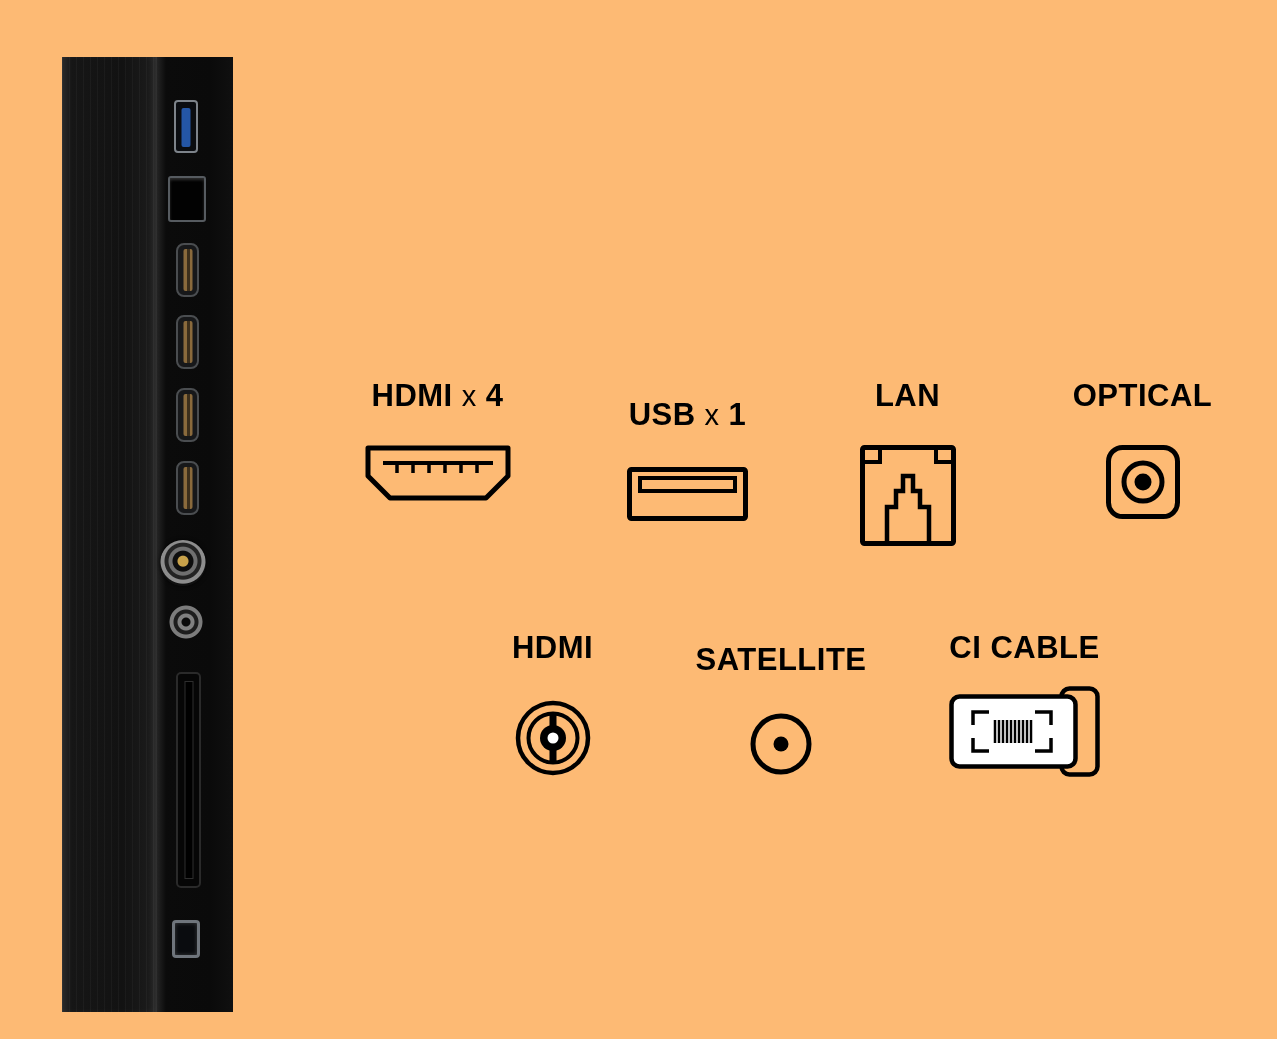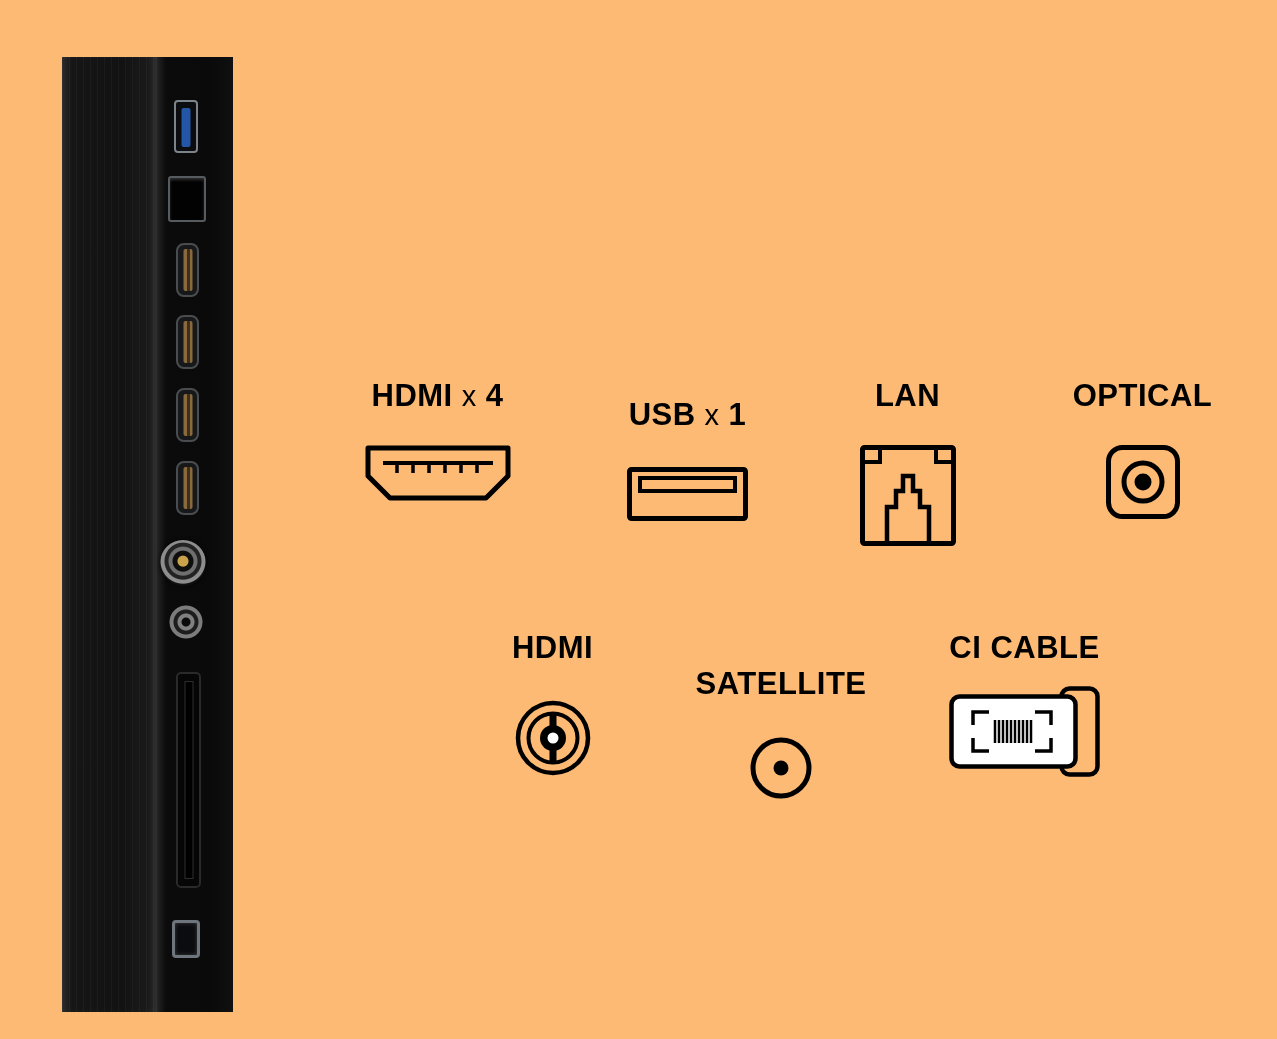--- a/index.html
+++ b/index.html
@@ -190,21 +190,21 @@
     <svg class="icon" width="80" height="80" viewBox="0 0 80 80">
       <circle cx="40" cy="40" r="35" fill="none" stroke="currentColor" stroke-width="4.5"></circle>
       <circle cx="40" cy="40" r="24.5" fill="none" stroke="currentColor" stroke-width="4"></circle>
       <circle cx="40" cy="40" r="13" fill="currentColor"></circle>
       <circle cx="40" cy="40" r="5.5" fill="#ffffff"></circle>
       <rect x="36.5" y="16" width="7" height="12" fill="currentColor"></rect>
       <rect x="36.5" y="52" width="7" height="12" fill="currentColor"></rect>
     </svg>
   </div>
 
-  <div class="col" style="left:700px; top:666px; width:162px; --g:33px">
+  <div class="col" style="left:700px; top:642px; width:162px; --g:33px">
     <div class="lbl">
       <span>SATELLITE</span>
     </div>
     <svg class="icon" width="66" height="66" viewBox="0 0 66 66">
       <circle cx="33" cy="33" r="28" fill="none" stroke="currentColor" stroke-width="5"></circle>
       <circle cx="33" cy="33" r="7.5" fill="currentColor"></circle>
     </svg>
   </div>
 
   <div class="col" style="left:947px; top:630px; width:155px; --g:18px">

